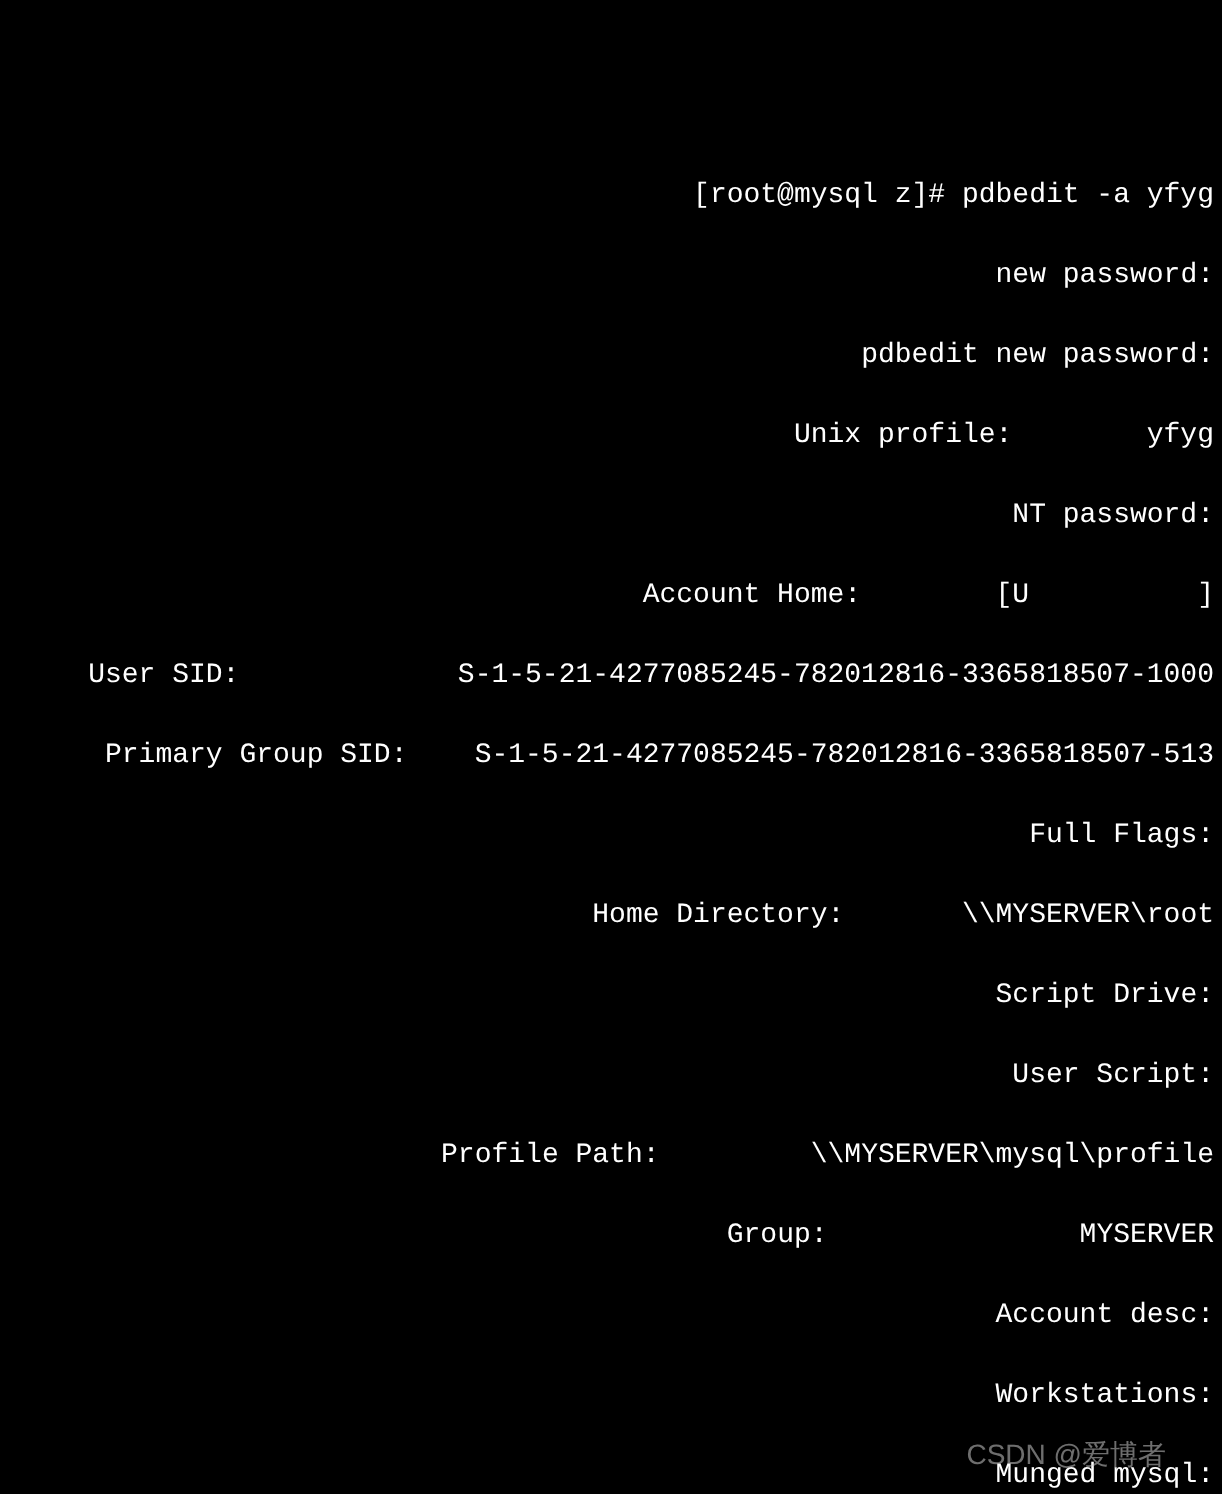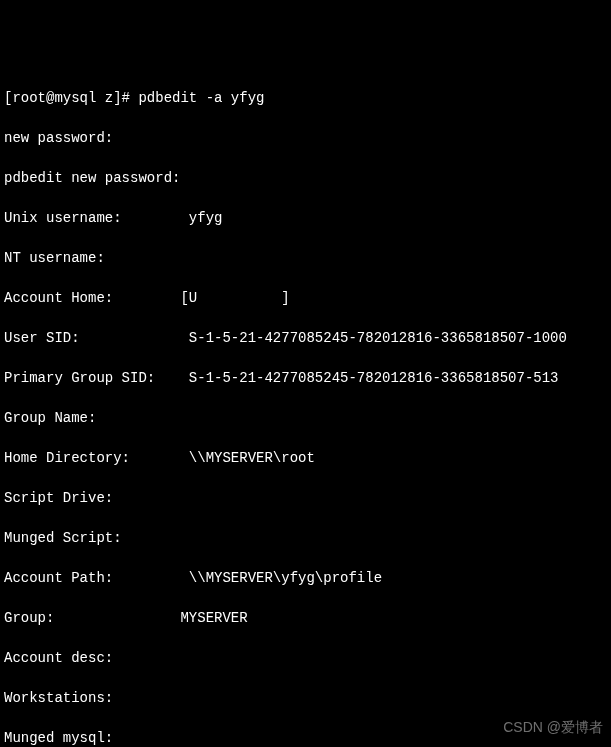--- a/index.html
+++ b/index.html
@@ -15,49 +15,50 @@
       line-height: 20px;
       padding: 8px 4px 4px 4px;
       width: 611px;
       height: 747px;
       overflow: hidden;
       position: relative;
       white-space: pre;
     }
     .line {
       white-space: pre;
+      text-align: right;
     }
     .watermark {
       position: absolute;
       bottom: 10px;
-      right: 8px;
+      right: 28px;
       color: rgba(200, 200, 200, 0.55);
       font-family: Arial, sans-serif;
       font-size: 14px;
       white-space: nowrap;
     }
   </style>
 </head>
 <body>
 
 
 
 <div class="line">[root@mysql z]# pdbedit -a yfyg</div>
 <div class="line">new password:</div>
 <div class="line">pdbedit new password:</div>
-<div class="line">Unix username:        yfyg</div>
-<div class="line">NT username:</div>
+<div class="line">Unix profile:        yfyg</div>
+<div class="line">NT password:</div>
 <div class="line">Account Home:        [U          ]</div>
 <div class="line">User SID:             S-1-5-21-4277085245-782012816-3365818507-1000</div>
 <div class="line">Primary Group SID:    S-1-5-21-4277085245-782012816-3365818507-513</div>
-<div class="line">Group Name:</div>
+<div class="line">Full Flags:</div>
 <div class="line">Home Directory:       \\MYSERVER\root</div>
 <div class="line">Script Drive:</div>
-<div class="line">Munged Script:</div>
-<div class="line">Account Path:         \\MYSERVER\yfyg\profile</div>
+<div class="line">User Script:</div>
+<div class="line">Profile Path:         \\MYSERVER\mysql\profile</div>
 <div class="line">Group:               MYSERVER</div>
 <div class="line">Account desc:</div>
 <div class="line">Workstations:</div>
 <div class="line">Munged mysql:</div>
 
 
 
 
 
 

